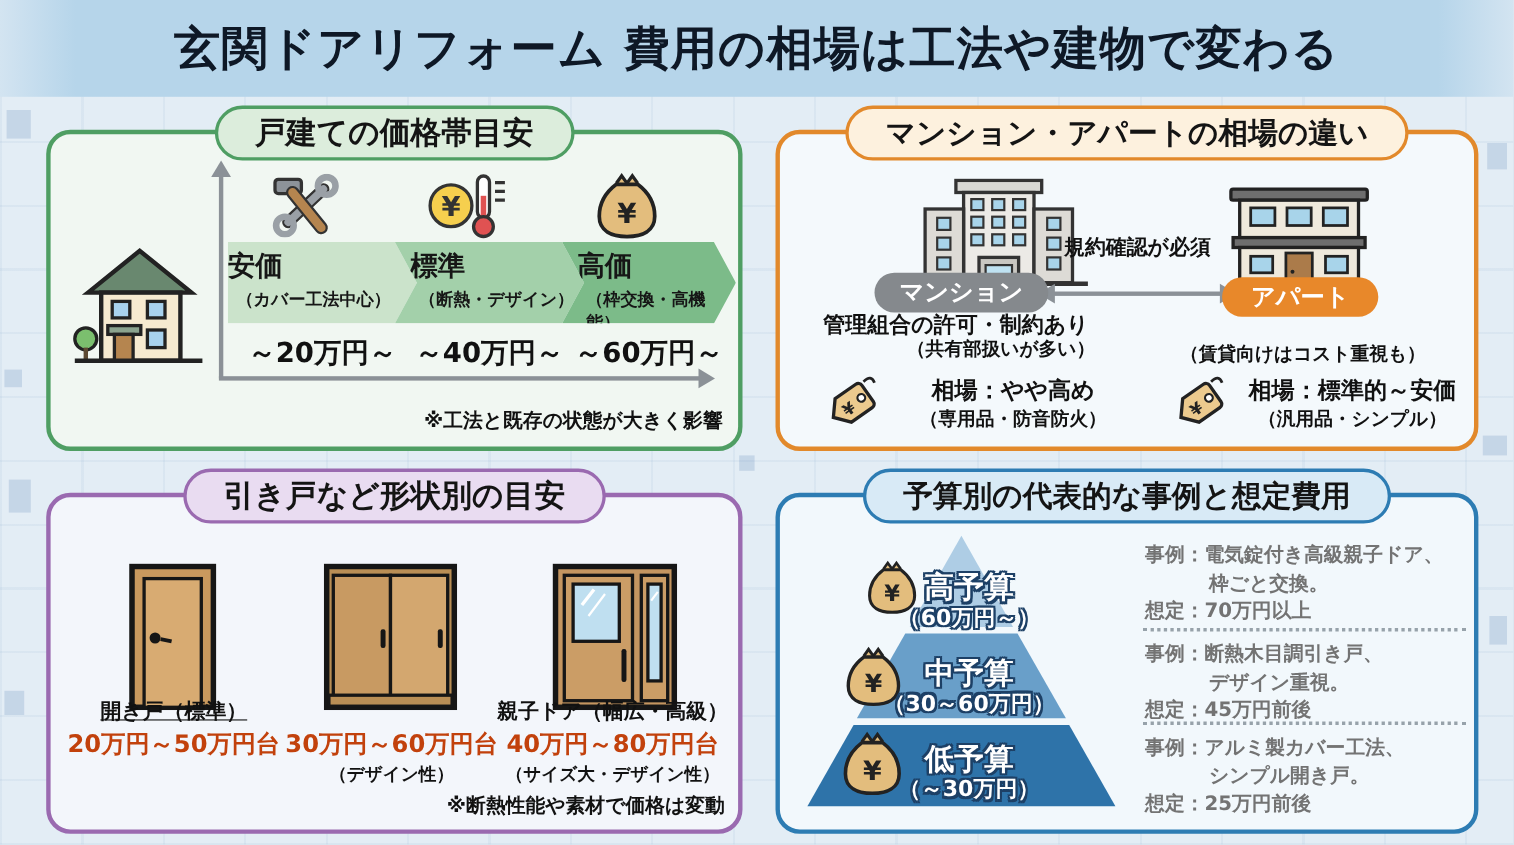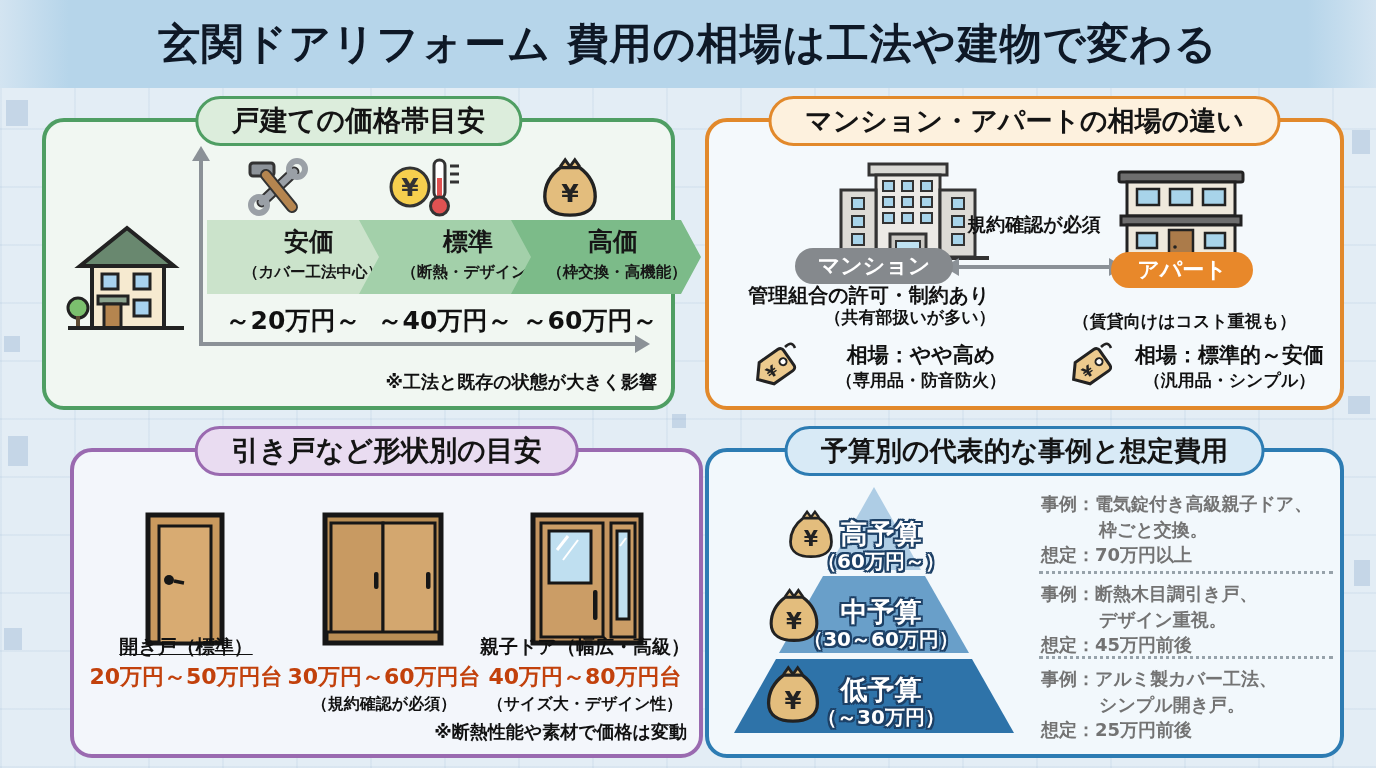--- a/index.html
+++ b/index.html
@@ -30,21 +30,21 @@
   .pill.orange-pill{background:#fdf1de;border:3px solid #e2892b;font-size:27px;}
   .pill.purple-pill{background:#e9dcf1;border:3px solid #9a6ab0;font-size:28px;}
   .pill.blue-pill{background:#d8eaf6;border:3px solid #2d7cb3;font-size:27px;}
   
   .axis-v{position:absolute;width:4px;background:#8b9197;}
   .axis-h{position:absolute;height:4px;background:#8b9197;}
   .head-up{position:absolute;width:0;height:0;border-left:9px solid transparent;border-right:9px solid transparent;border-bottom:15px solid #8b9197;}
   .head-right{position:absolute;width:0;height:0;border-top:9px solid transparent;border-bottom:9px solid transparent;border-left:15px solid #8b9197;}
   .head-left{position:absolute;width:0;height:0;border-top:9px solid transparent;border-bottom:9px solid transparent;border-right:15px solid #8b9197;}
   
-  .seg{position:absolute;height:74px;color:#161616;text-align:center;padding-left:32px;}
+  .seg{position:absolute;height:74px;color:#161616;}
   .seg .seg-label{position:absolute;left:0;right:0;top:5px;font-size:25px;font-weight:900;}
   .seg .seg-sub{position:absolute;left:8px;right:0;top:42px;font-size:15.5px;font-weight:800;}
   .seg.notch .seg-label,.seg.notch .seg-sub{padding-left:14px;}
   .clip-point{clip-path:polygon(0 0,calc(100% - 20px) 0,100% 50%,calc(100% - 20px) 100%,0 100%);}
   .clip-notch{clip-path:polygon(0 0,calc(100% - 20px) 0,100% 50%,calc(100% - 20px) 100%,0 100%,20px 50%);}
   .price-t{position:absolute;font-size:25px;font-weight:900;color:#111;text-align:center;}
   .note-t{position:absolute;font-size:18px;font-weight:900;color:#111;text-align:right;}
   
   .c-line1{position:absolute;font-size:20px;font-weight:900;color:#111;text-align:center;}
   .c-line2{position:absolute;font-size:17px;font-weight:800;color:#111;text-align:center;}
@@ -237,21 +237,21 @@
         <text x="25" y="37" font-size="15" font-weight="bold" fill="#222" text-anchor="middle" font-family="inherit">¥</text>
       </g>
       <path d="M40,9 q7,-7 10,1" fill="none" stroke="#222" stroke-width="2.5"></path>
     </svg>
     <div class="abs" style="left:410px;top:219px;width:221px;text-align:center;">
       <div class="mk1">相場：標準的～安価</div>
       <div class="mk2">（汎用品・シンプル）</div>
     </div>
   </section>
 
-  <section class="panel purple" style="left:42px;top:448px;width:625px;height:302px;margin-left:28px;">
+  <section class="panel purple" style="left:42px;top:448px;width:625px;height:302px;">
     <div class="pill purple-pill">
       <span>引き戸など形状別の目安</span>
     </div>
 
     <svg class="abs" style="left:71px;top:60px;" width="80" height="134" viewBox="0 0 80 134">
       <rect x="3" y="3" width="74" height="128" fill="#c9995e" stroke="#161616" stroke-width="5"></rect>
       <rect x="14" y="14" width="52" height="117" fill="#d8ab72" stroke="#161616" stroke-width="3"></rect>
       <circle cx="24" cy="68" r="5" fill="#161616"></circle>
       <line x1="29" y1="69" x2="39" y2="71" stroke="#161616" stroke-width="3.5"></line>
     </svg>
@@ -274,21 +274,21 @@
       <rect x="63" y="78" width="4.5" height="30" rx="2" fill="#161616"></rect>
       <rect x="81" y="11" width="24" height="114" fill="#cb9d66" stroke="#161616" stroke-width="3"></rect>
       <rect x="87" y="19" width="12" height="88" fill="#bfdff0" stroke="#161616" stroke-width="3"></rect>
       <line x1="90" y1="34" x2="96" y2="26" stroke="#fff" stroke-width="2"></line>
     </svg>
 
     <div class="door-name" style="left:2px;top:182px;width:220px;text-decoration:underline;">開き戸（標準）</div>
     <div class="door-price" style="left:2px;top:210px;width:220px;">20万円～50万円台</div>
 
     <div class="door-price" style="left:190px;top:210px;width:240px;">30万円～60万円台</div>
-    <div class="door-sub" style="left:190px;top:242px;width:240px;">（規約確認が必須）</div>
+    <div class="door-sub" style="left:190px;top:242px;width:240px;">（デザイン性）</div>
 
     <div class="door-name" style="left:391px;top:182px;width:240px;">親子ドア（幅広・高級）</div>
     <div class="door-price" style="left:391px;top:210px;width:240px;">40万円～80万円台</div>
     <div class="door-sub" style="left:391px;top:242px;width:240px;">（サイズ大・デザイン性）</div>
 
     <div class="note-t" style="right:12px;top:268px;width:420px;">※断熱性能や素材で価格は変動</div>
   </section>
 
   <section class="panel blue" style="left:705px;top:448px;width:631px;height:302px;">
     <div class="pill blue-pill">

